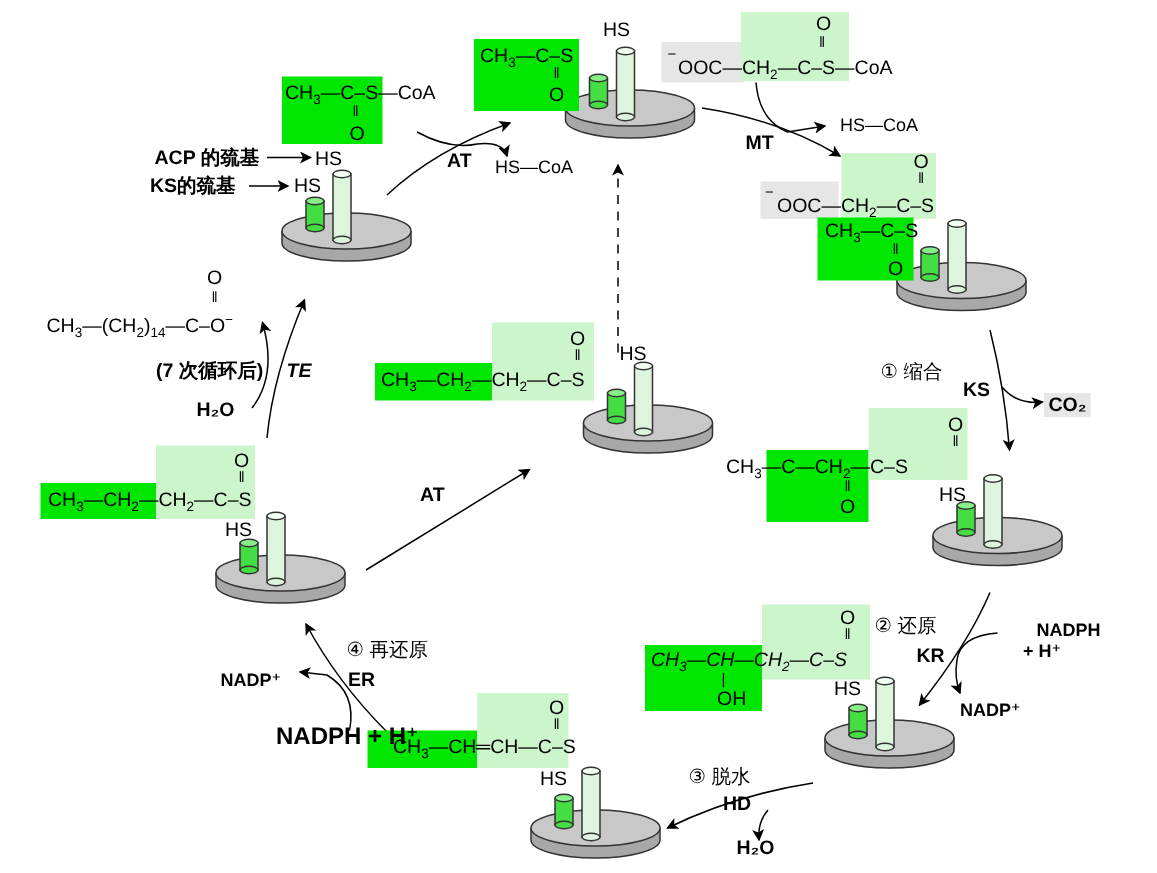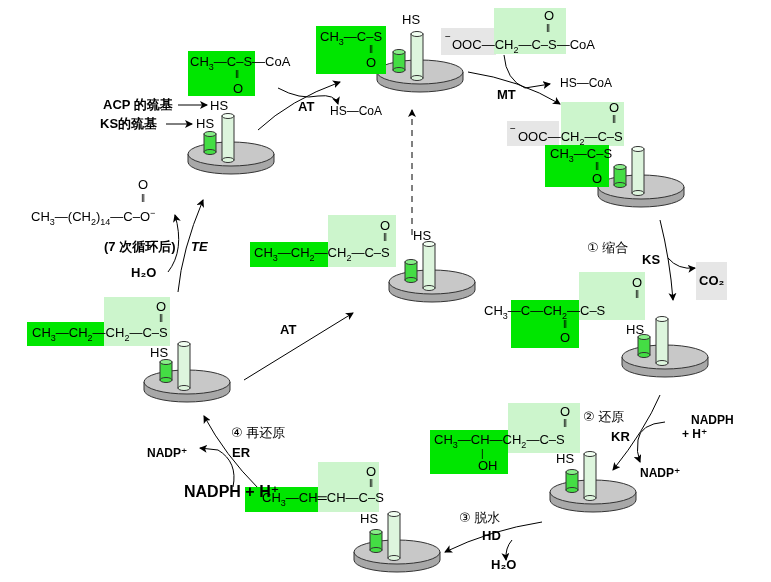--- a/index.html
+++ b/index.html
@@ -123,38 +123,38 @@
 <div class="t" style="left:612px;top:113px;font-size:10px;">‖</div>
 <div class="t" style="left:609px;top:101px;">O</div>
 <div class="t" style="left:550px;top:147px;">
   <span>CH</span><sub style="font-size:9px">3</sub><span>—</span><span>C</span><span>–</span><span>S</span>
 </div>
 <div class="t" style="left:595px;top:160px;font-size:10px;">‖</div>
 <div class="t" style="left:592px;top:172px;">O</div>
 
 <div class="t b" style="left:587px;top:241px;font-weight:normal;">① 缩合</div>
 <div class="t b" style="left:642px;top:253px;">KS</div>
-<div class="t b gr" style="left:696px;top:262px;padding:12px 3px;">CO₂</div>
+<div class="t b gr" style="left:696px;top:262px;padding:1px 3px;">CO₂</div>
 
 <div class="t" style="left:484px;top:304px;">
   <span>CH</span><sub style="font-size:9px">3</sub><span>—</span><span>C</span><span>—</span><span>CH</span><sub style="font-size:9px">2</sub><span>—</span><span>C</span><span>–</span><span>S</span>
 </div>
 <div class="t" style="left:563px;top:318px;font-size:10px;">‖</div>
 <div class="t" style="left:560px;top:331px;">O</div>
 <div class="t" style="left:635px;top:288px;font-size:10px;">‖</div>
 <div class="t" style="left:632px;top:276px;">O</div>
 <div class="t" style="left:626px;top:323px;">HS</div>
 
 <div class="t" style="left:583px;top:410px;">② 还原</div>
 <div class="t b" style="left:611px;top:430px;">KR</div>
 <div class="t b" style="left:667px;top:413px;font-size:12px;padding-left:24px;">NADPH</div>
 <div class="t b" style="left:682px;top:427px;font-size:12px;">+ H⁺</div>
 <div class="t b" style="left:640px;top:466px;font-size:12px;">NADP⁺</div>
 
-<div class="t" style="left:434px;top:433px;">
+<div class="t" style="left:434px;top:433px;font-style:italic;">
   <span>CH</span><sub style="font-size:9px">3</sub><span>—</span><span>CH</span><span>—</span><span>CH</span><sub style="font-size:9px">2</sub><span>—</span><span>C</span><span>–</span><span>S</span>
 </div>
 <div class="t" style="left:481px;top:447px;font-size:10px;">|</div>
 <div class="t" style="left:478px;top:459px;">OH</div>
 <div class="t" style="left:563px;top:417px;font-size:10px;">‖</div>
 <div class="t" style="left:560px;top:405px;">O</div>
 <div class="t" style="left:556px;top:452px;">HS</div>
 
 <div class="t" style="left:459px;top:511px;">③ 脱水</div>
 <div class="t b" style="left:482px;top:529px;">HD</div>

